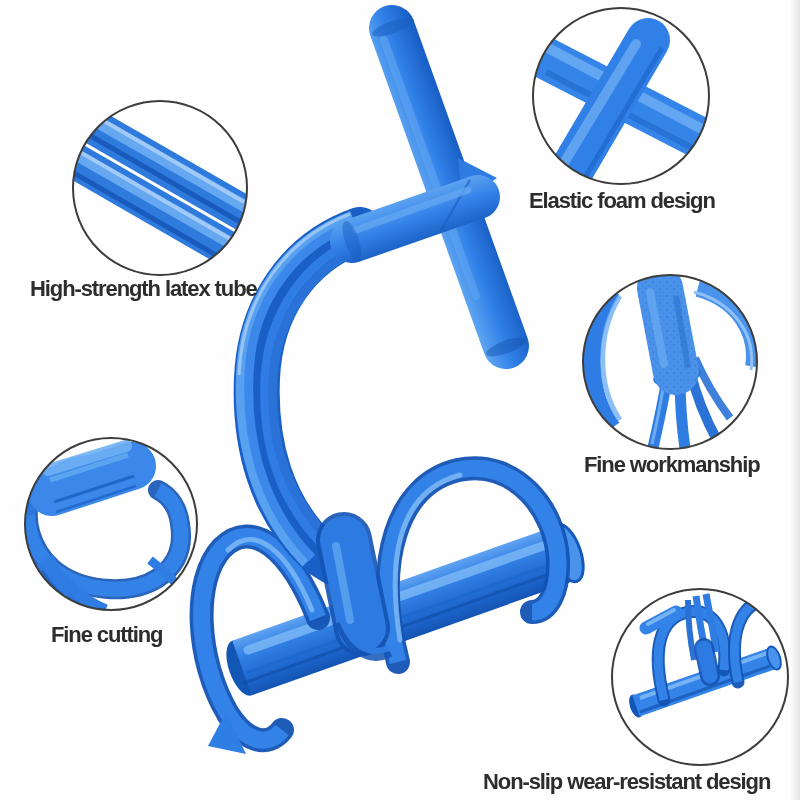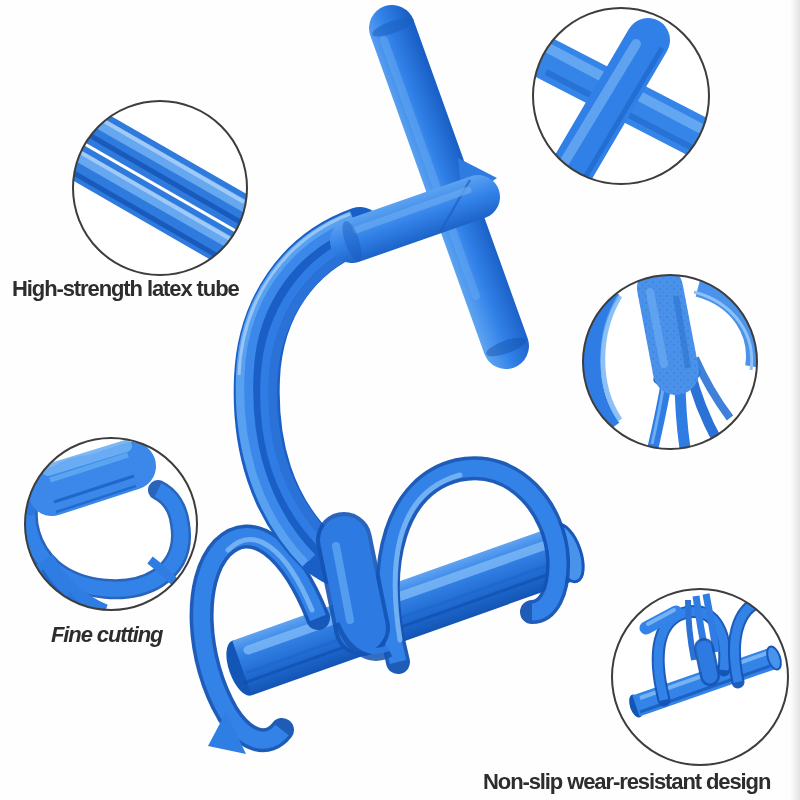--- a/index.html
+++ b/index.html
@@ -11,24 +11,24 @@
   .stage{position:relative;width:800px;height:800px;background:#fefefe;}
   .stage svg{position:absolute;left:0;top:0;}
   .callout-label{
     position:absolute;
     font-weight:700;
     font-size:22px;
     letter-spacing:-1.1px;
     color:#2d2d2d;
     white-space:nowrap;
   }
-  #lbl-latex  {left:12px;  top:276px;}
+  #lbl-latex  {left:30px;  top:276px;}
   #lbl-foam   {left:529px; top:188px;}
   #lbl-work   {left:584px; top:452px;}
-  #lbl-cut    {left:51px;  top:622px;font-style:italic;}
+  #lbl-cut    {left:51px;  top:622px;}
   #lbl-ankle  {left:483px; top:769px;}
   .edge-shade{
     position:absolute;top:0;right:0;width:10px;height:800px;
     background:linear-gradient(to right, rgba(130,130,130,0), rgba(130,130,130,0.22));
   }
 </style>
 </head>
 <body>
 
 <div class="stage">
@@ -223,17 +223,19 @@
       <path d="M704,648 L710,676" stroke="#1353b4" stroke-width="20" stroke-linecap="round" opacity="0.9"></path>
       <path d="M704,648 L710,676" stroke="#2d7ae2" stroke-width="15" stroke-linecap="round"></path>
       <path d="M646,628 L676,612" stroke="#3383e8" stroke-width="13" stroke-linecap="round"></path>
       <path d="M648,624 L674,610" stroke="#7cb8f5" stroke-width="4" stroke-linecap="round" opacity="0.9"></path>
     </g>
     <circle cx="700" cy="677" r="88" fill="none" stroke="#3d3d3d" stroke-width="2"></circle>
   </g>
 </svg>
 
   <div class="callout-label" id="lbl-latex">High-strength latex tube</div>
+  <div class="callout-label" id="lbl-foam">Elastic foam design</div>
+  <div class="callout-label" id="lbl-work">Fine workmanship</div>
   <div class="callout-label" id="lbl-cut">Fine cutting</div>
   <div class="callout-label" id="lbl-ankle">Non-slip wear-resistant design</div>
 
   <div class="edge-shade"></div>
 </div>
 
 </body></html>

